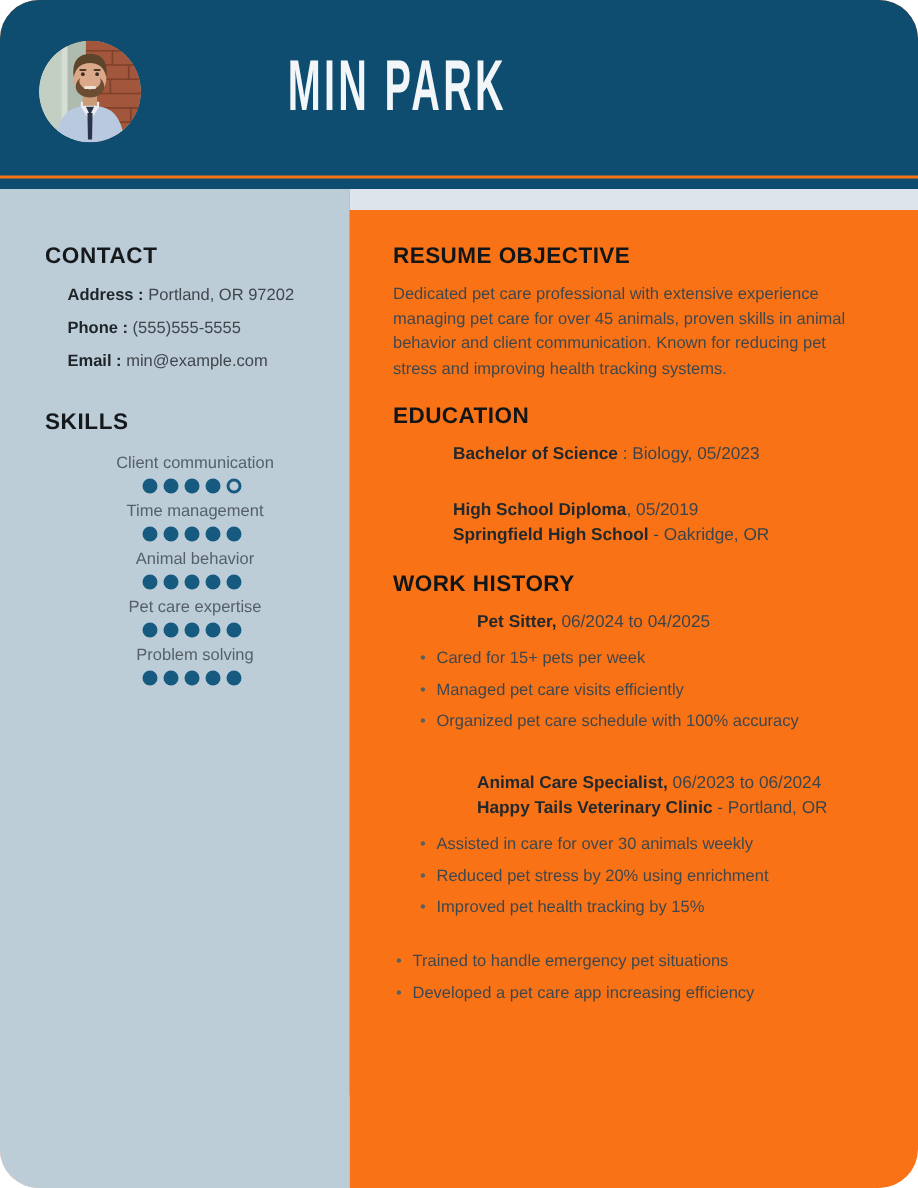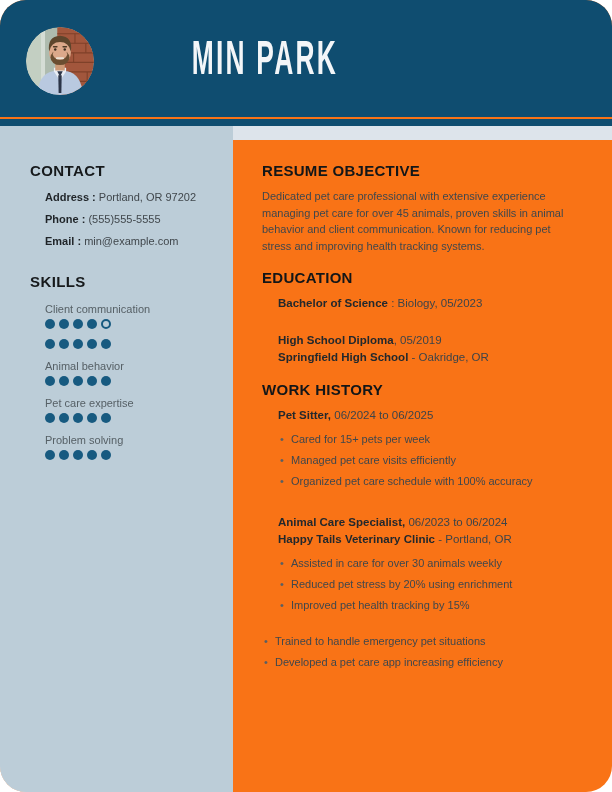--- a/index.html
+++ b/index.html
@@ -46,40 +46,40 @@
     background:var(--sidebar-light-bg,#dde4eb);
   }
 
   .side-heading {
     margin:0 0 12px 0; font-size:15px; font-weight:700; color:#16191b;
     letter-spacing:0.4px;
   }
   .contact-item { margin:0 0 9px 15px; font-size:11px; line-height:13px; color:#40474c; }
   .contact-item b { color:#1f2428; }
   .skills-block { margin-top:25px; }
-  .skill-item { margin:10px 0 5px 15px; }
+  .skill-item { margin:0 0 5px 15px;text-align:center; }
   .skill-name { font-size:11px; line-height:14px; color:#566066; }
   .skill-dots { margin-top:3px; height:10px; line-height:10px; }
   .dot { display:inline-block; width:10px; height:10px; border-radius:50%; margin-right:4px; vertical-align:top; box-sizing:border-box; }
   .dot.filled { background:var(--accent-blue,#175a80); }
   .dot.hollow { border:2px solid var(--accent-blue,#175a80); background:transparent; }
 
   
   .main {
     position:absolute; top:140px; left:233px; width:359px;
     box-sizing:border-box; padding:22px 28px 0 29px; color:#40474c;
   }
   .main-heading {
     margin:0 0 8px 0; font-size:15px; line-height:18px; font-weight:700;
     color:#131618; letter-spacing:0.3px;
   }
   .section { margin-bottom:15px; }
   .indent { margin-left:16px; }
   .objective-text { font-size:11px; line-height:16.5px; width:302px; }
-  .entry { font-size:11.5px; line-height:17px; color:#3d4449; }
+  .entry { font-size:11.5px; line-height:17px; color:#3d4449;margin-left:40px; }
   .entry b { color:#23282c; }
   .edu-entry { margin-bottom:20px; }
   .job { margin-bottom:22px; }
   .bullets { list-style:none; margin:5px 0 0 0; padding:0; }
   .bullets li {
     position:relative; padding-left:13px; font-size:11px; line-height:21px; color:#40474c;
   }
   .bullets li::before { content:"\2022"; position:absolute; left:2px; color:#585f63; }
 </style>
 </head>
@@ -155,20 +155,21 @@
     </div>
 
     <div class="skills-block">
       <h2 class="side-heading">SKILLS</h2>
 
       <div class="skill-item">
         <div class="skill-name">Client communication</div>
         <div class="skill-dots"><span class="dot filled"></span><span class="dot filled"></span><span class="dot filled"></span><span class="dot filled"></span><span class="dot hollow"></span></div>
       </div>
       <div class="skill-item">
+        <div class="skill-name">Time management</div>
         <div class="skill-dots"><span class="dot filled"></span><span class="dot filled"></span><span class="dot filled"></span><span class="dot filled"></span><span class="dot filled"></span></div>
       </div>
       <div class="skill-item">
         <div class="skill-name">Animal behavior</div>
         <div class="skill-dots"><span class="dot filled"></span><span class="dot filled"></span><span class="dot filled"></span><span class="dot filled"></span><span class="dot filled"></span></div>
       </div>
       <div class="skill-item">
         <div class="skill-name">Pet care expertise</div>
         <div class="skill-dots"><span class="dot filled"></span><span class="dot filled"></span><span class="dot filled"></span><span class="dot filled"></span><span class="dot filled"></span></div>
       </div>
@@ -194,21 +195,21 @@
       <div class="entry indent">
         <div><b>High School Diploma</b><span>, 05/2019</span></div>
         <div><b>Springfield High School</b><span> - Oakridge, OR</span></div>
       </div>
     </div>
 
     <div class="section">
       <h2 class="main-heading">WORK HISTORY</h2>
 
       <div class="job indent">
-        <div class="entry"><b>Pet Sitter,</b><span> 06/2024 to 06/2025</span></div>
+        <div class="entry"><b>Pet Sitter,</b><span> 06/2024 to 04/2025</span></div>
         <ul class="bullets">
           <li>Cared for 15+ pets per week</li>
           <li>Managed pet care visits efficiently</li>
           <li>Organized pet care schedule with 100% accuracy</li>
         </ul>
       </div>
 
       <div class="indent">
         <div class="entry"><b>Animal Care Specialist,</b><span> 06/2023 to 06/2024</span></div>
         <div class="entry"><b>Happy Tails Veterinary Clinic</b><span> - Portland, OR</span></div>

